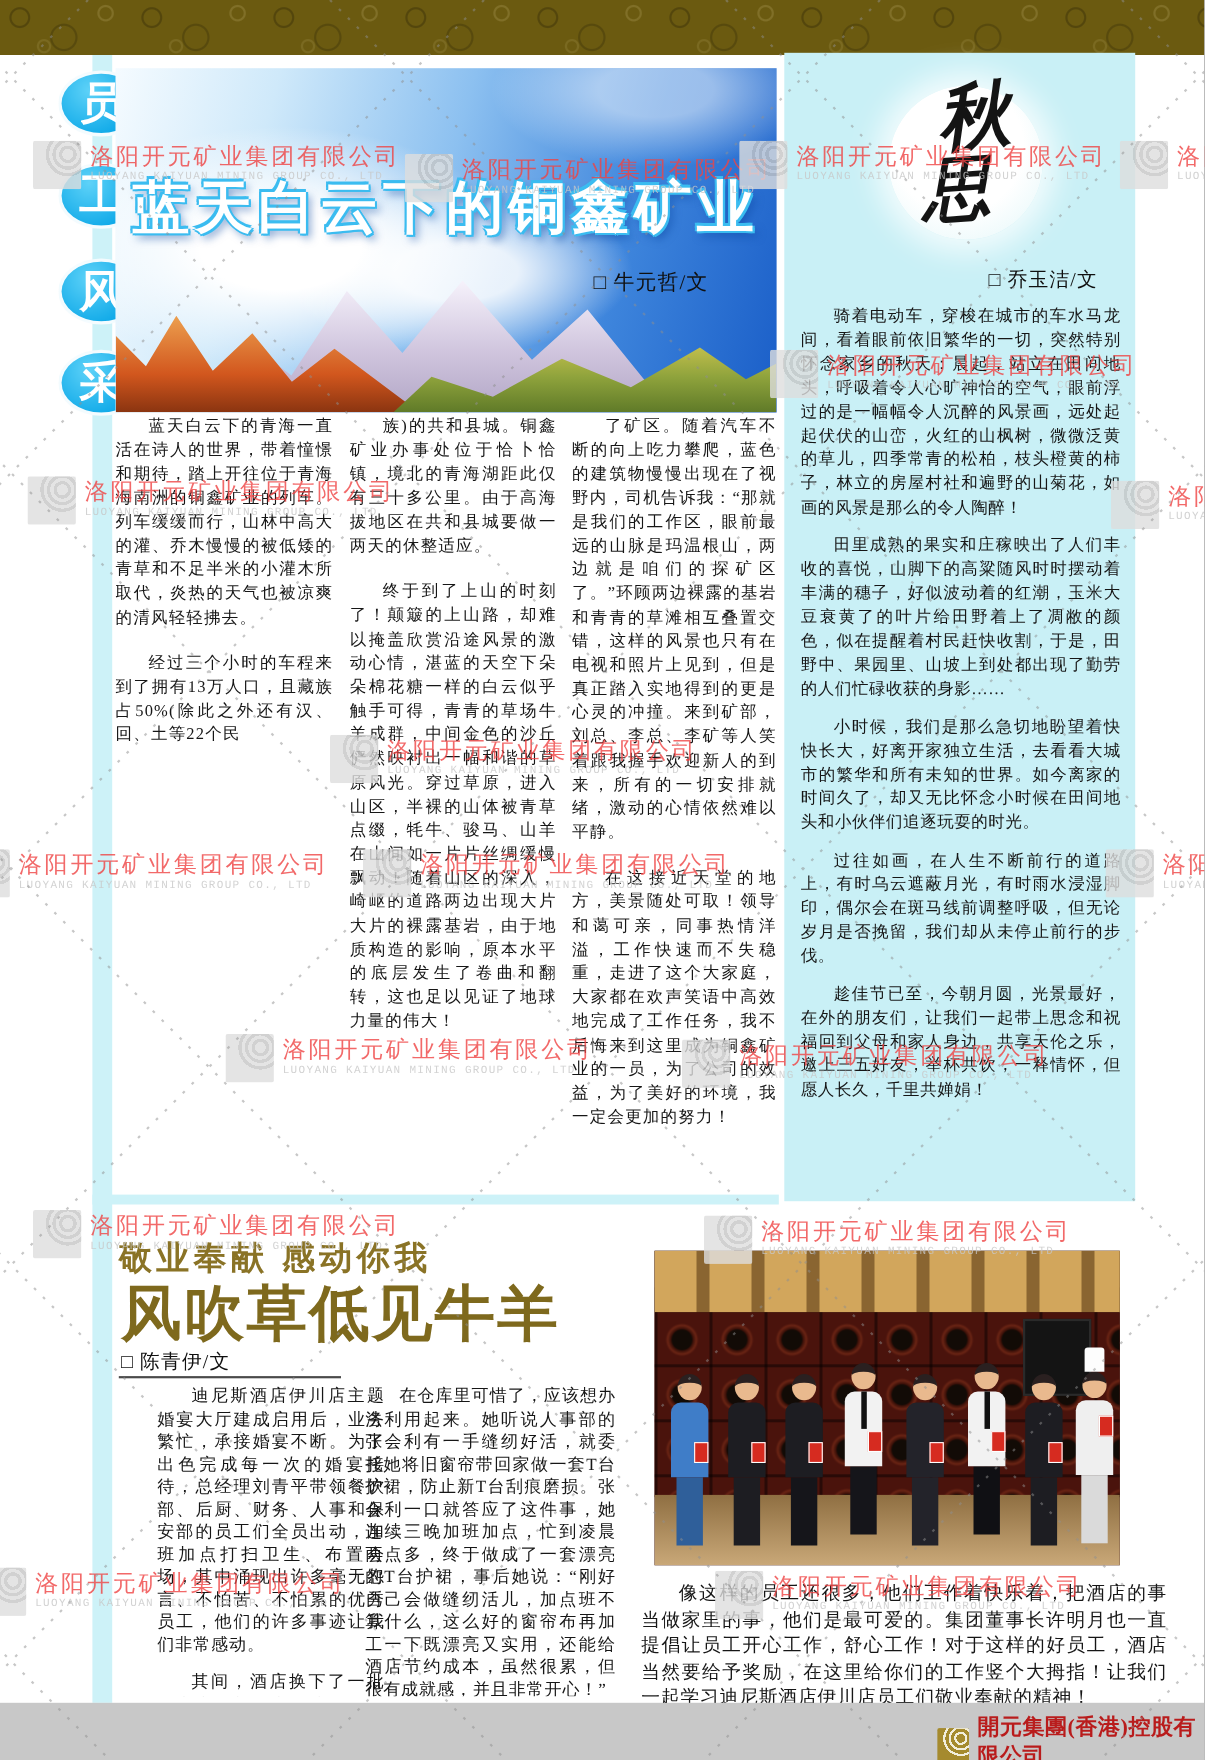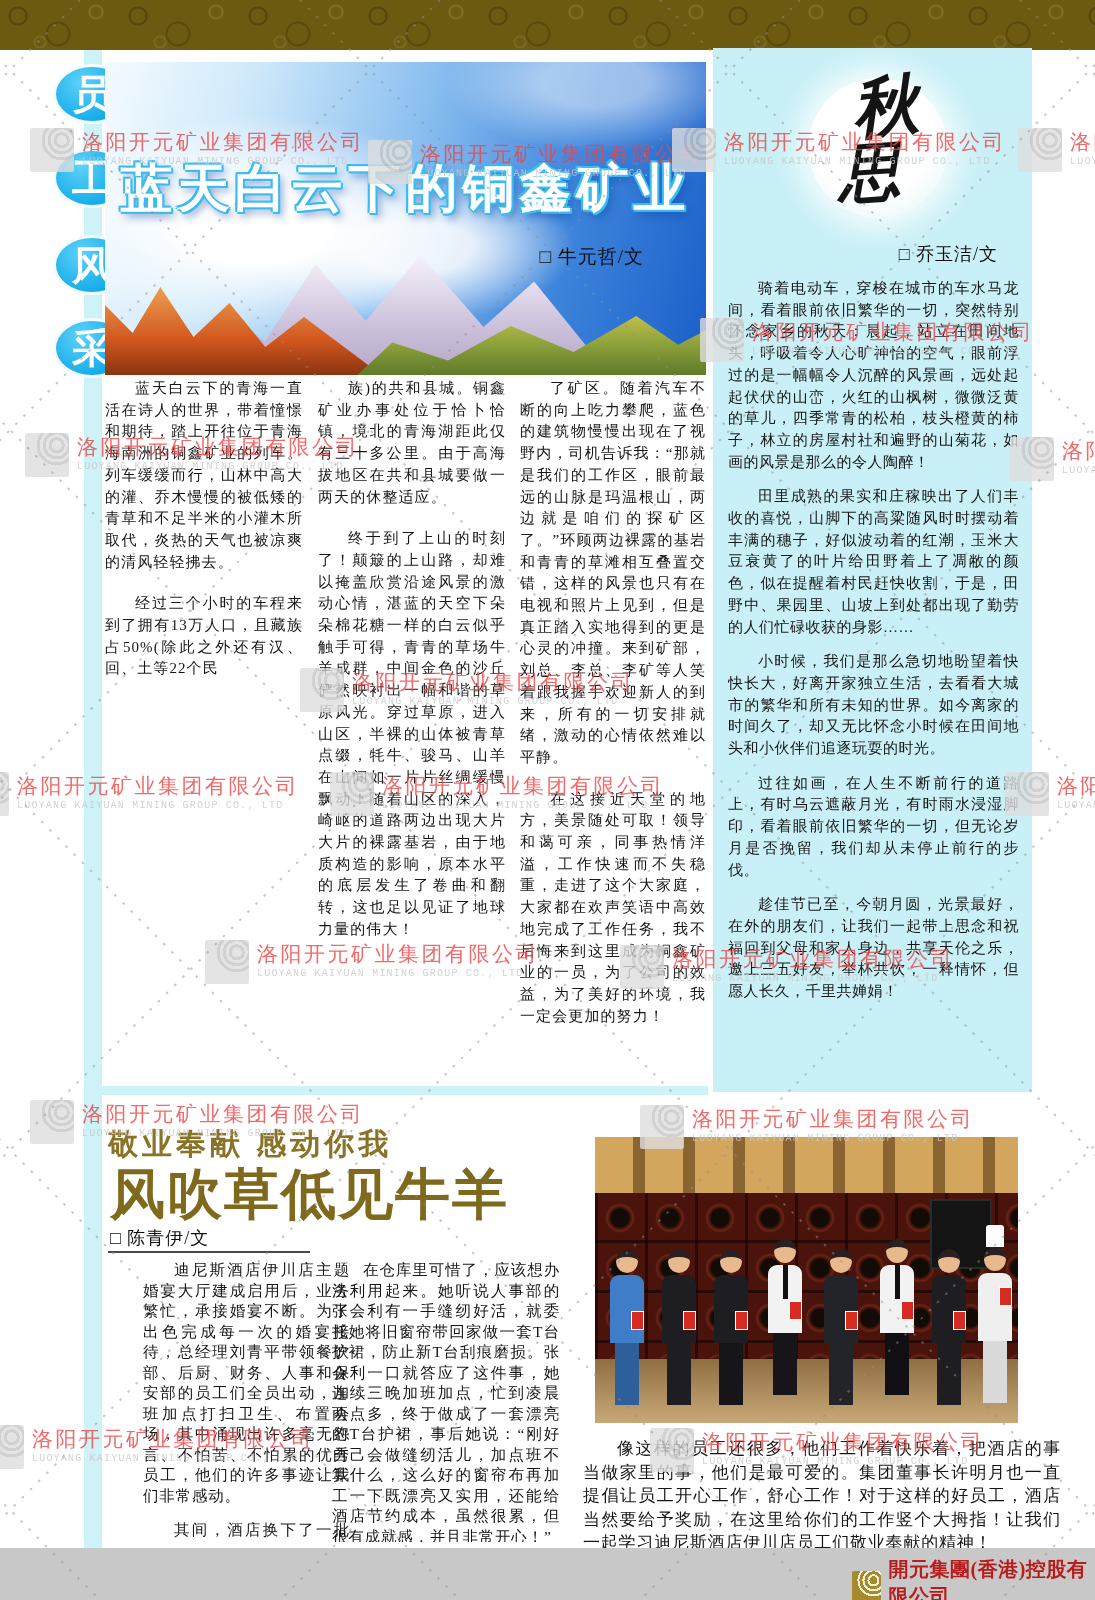--- a/index.html
+++ b/index.html
@@ -167,21 +167,21 @@
   <aside class="autumn">
     <div class="moon">
       <span class="cal cal1">秋</span>
       <span class="cal cal2">思</span>
     </div>
     <div class="a-byline">□ 乔玉洁/文</div>
     <div class="a-body">
       <p>骑着电动车，穿梭在城市的车水马龙间，看着眼前依旧繁华的一切，突然特别怀念家乡的秋天：晨起，站立在田间地头，呼吸着令人心旷神怡的空气，眼前浮过的是一幅幅令人沉醉的风景画，远处起起伏伏的山峦，火红的山枫树，微微泛黄的草儿，四季常青的松柏，枝头橙黄的柿子，林立的房屋村社和遍野的山菊花，如画的风景是那么的令人陶醉！</p>
       <p>田里成熟的果实和庄稼映出了人们丰收的喜悦，山脚下的高粱随风时时摆动着丰满的穗子，好似波动着的红潮，玉米大豆衰黄了的叶片给田野着上了凋敝的颜色，似在提醒着村民赶快收割，于是，田野中、果园里、山坡上到处都出现了勤劳的人们忙碌收获的身影……</p>
       <p>小时候，我们是那么急切地盼望着快快长大，好离开家独立生活，去看看大城市的繁华和所有未知的世界。如今离家的时间久了，却又无比怀念小时候在田间地头和小伙伴们追逐玩耍的时光。</p>
-      <p>过往如画，在人生不断前行的道路上，有时乌云遮蔽月光，有时雨水浸湿脚印，看着眼前依旧繁华的一切，但无论岁月是否挽留，我们却从未停止前行的步伐。</p>
+      <p>过往如画，在人生不断前行的道路上，有时乌云遮蔽月光，有时雨水浸湿脚印，偶尔会在斑马线前调整呼吸，但无论岁月是否挽留，我们却从未停止前行的步伐。</p>
       <p>趁佳节已至，今朝月圆，光景最好，在外的朋友们，让我们一起带上思念和祝福回到父母和家人身边，共享天伦之乐，邀上三五好友，举杯共饮，一释情怀，但愿人长久，千里共婵娟！</p>
     </div>
   </aside>
 
   <div class="kicker">敬业奉献  感动你我</div>
   <h2 class="headline">风吹草低见牛羊</h2>
   <div class="b-byline">□ 陈青伊/文</div>
   <div class="b-rule"></div>
 
   <div class="bcol bcol1">

